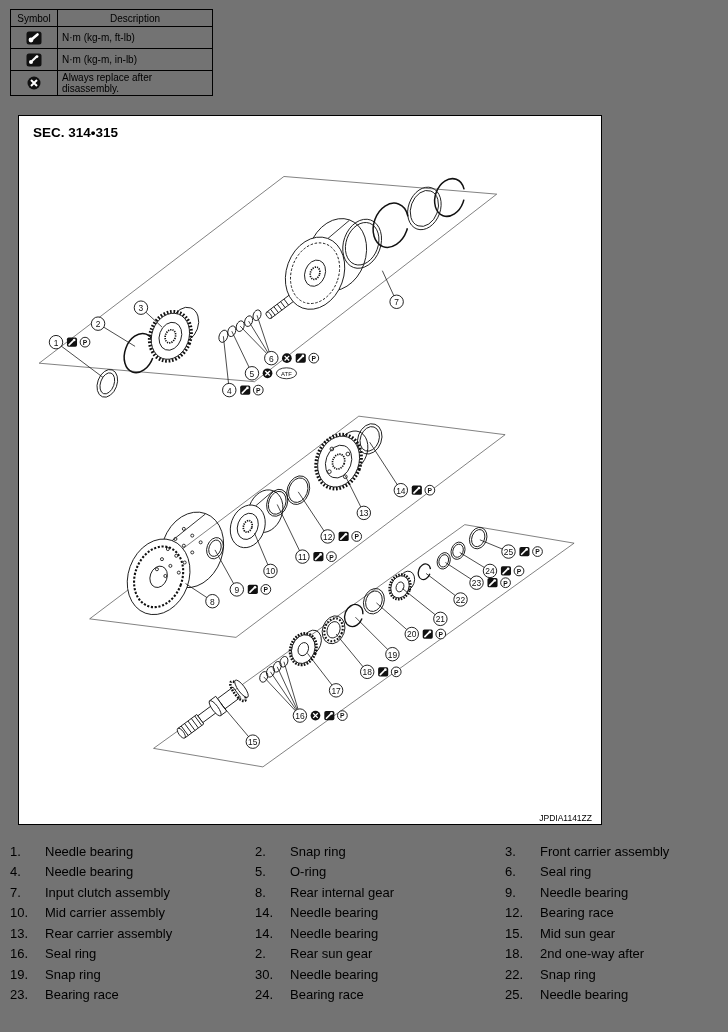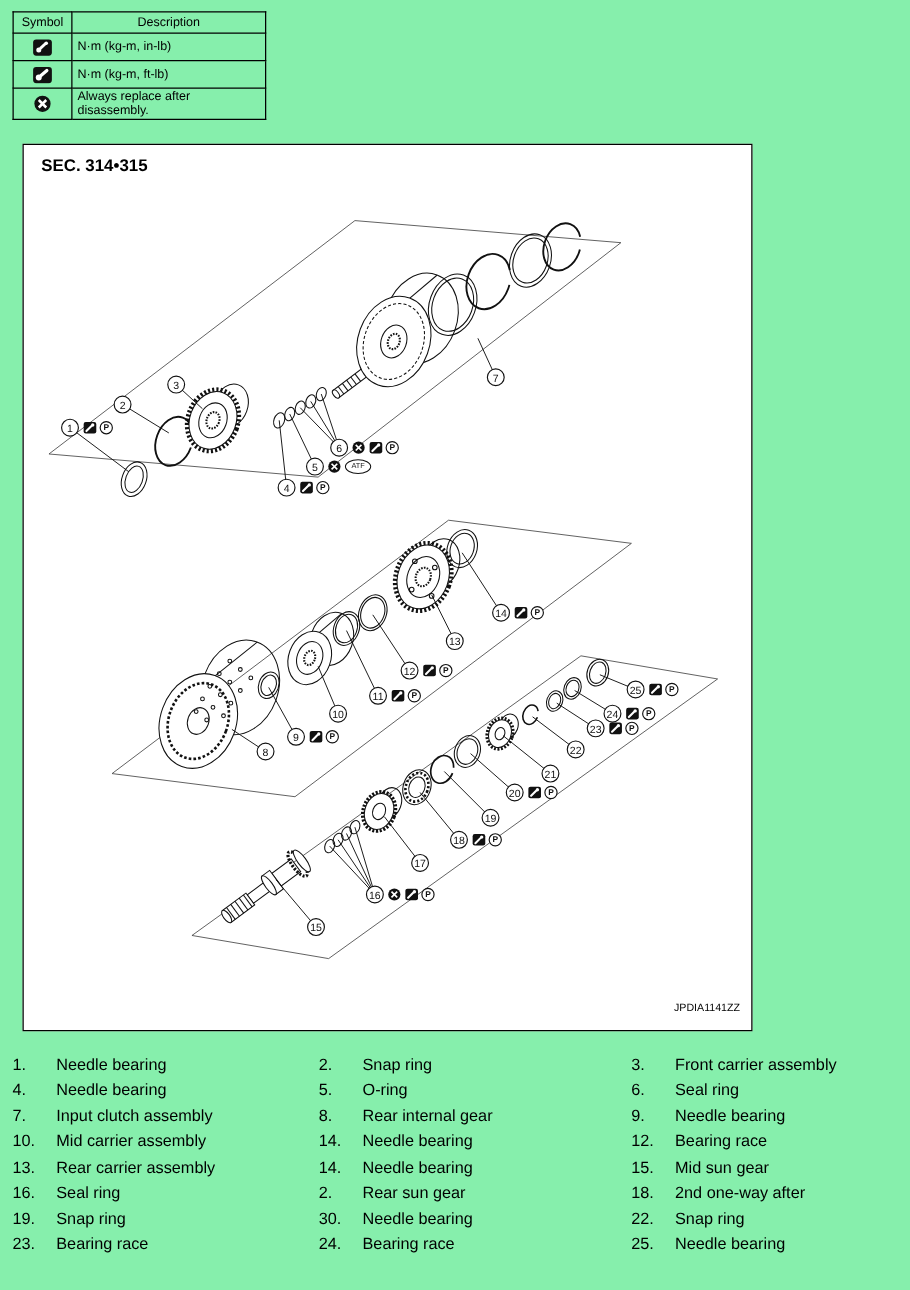--- a/index.html
+++ b/index.html
@@ -1,30 +1,30 @@
 <!DOCTYPE html>
 <html><head>
 <meta charset="utf-8">
 <style>
   html,body{margin:0;padding:0;background:#fff;}
-  .page{position:relative;width:728px;height:1032px;background:#86efac;color:#000;
+  .page{position:relative;width:728px;height:1032px;background:#737373;color:#000;
         font-family:"Liberation Sans",sans-serif;overflow:hidden;}
   
   .legend{position:absolute;left:10px;top:9px;border-collapse:collapse;}
   .legend th,.legend td{border:1px solid #000;font-size:10px;font-weight:normal;padding:1px 4px;}
   .legend th{height:14px;text-align:center;}
   .legend td:first-child{width:38px;text-align:center;vertical-align:middle;}
   .legend td:last-child{width:146px;}
   .legend td{height:19px;}
   .legend svg{vertical-align:middle;}
   
   .figure-box{position:absolute;left:18px;top:115px;width:584px;height:710px;
               border:1.5px solid #000;box-sizing:border-box;background:#fff;}
   .sec-label{position:absolute;left:14px;top:9px;font-weight:bold;font-size:13.5px;z-index:2;}
-  .fig-code{position:absolute;right:9px;bottom:13px;font-size:8.5px;z-index:2;}
+  .fig-code{position:absolute;right:9px;bottom:1px;font-size:8.5px;z-index:2;}
   #diagram-svg{position:absolute;left:0;top:0;width:100%;height:100%;}
   #diagram-svg text{font-family:"Liberation Sans",sans-serif;fill:#111;stroke:none;}
   
   .parts-list{position:absolute;left:10px;top:841px;width:712px;display:grid;
               grid-template-columns:245px 250px 217px;grid-auto-rows:20.5px;font-size:13px;}
   .pl-cell{display:flex;align-items:center;}
   .pl-num{flex:0 0 35px;width:35px;}
   .pl-label{white-space:nowrap;}
 </style>
 </head>
@@ -36,33 +36,33 @@
     <thead>
       <tr>
         <th>Symbol</th>
         <th>Description</th>
       </tr>
     </thead>
     <tbody id="legend-body">
         <tr>
           <td><svg width="16" height="14" viewBox="0 0 16 14">
               <rect x="0.5" y="0.5" width="15" height="13" rx="2.5" fill="#111"></rect>
+              <circle cx="5" cy="9" r="2.4" fill="#fff"></circle>
+              <path d="M6.8 7.4L11.5 3.4" stroke="#fff" stroke-width="2.6" stroke-linecap="round"></path>
+            </svg></td>
+          <td>N·m (kg-m, ft-lb)</td>
+        </tr>
+        <tr>
+          <td><svg width="16" height="14" viewBox="0 0 16 14">
+              <rect x="0.5" y="0.5" width="15" height="13" rx="2.5" fill="#111"></rect>
               <circle cx="5" cy="9" r="2" fill="#fff"></circle>
               <path d="M6.5 7.5L10.5 3.8" stroke="#fff" stroke-width="2.2" stroke-linecap="round"></path>
               <circle cx="11" cy="3.6" r="1.4" fill="#fff"></circle>
             </svg></td>
           <td>N·m (kg-m, in-lb)</td>
-        </tr>
-        <tr>
-          <td><svg width="16" height="14" viewBox="0 0 16 14">
-              <rect x="0.5" y="0.5" width="15" height="13" rx="2.5" fill="#111"></rect>
-              <circle cx="5" cy="9" r="2.4" fill="#fff"></circle>
-              <path d="M6.8 7.4L11.5 3.4" stroke="#fff" stroke-width="2.6" stroke-linecap="round"></path>
-            </svg></td>
-          <td>N·m (kg-m, ft-lb)</td>
         </tr>
         <tr>
           <td><svg width="16" height="16" viewBox="0 0 16 16">
               <circle cx="8" cy="8" r="6.5" fill="#111"></circle>
               <path d="M5 5l6 6M11 5l-6 6" stroke="#fff" stroke-width="2"></path>
             </svg></td>
           <td>Always replace after disassembly.</td>
         </tr>
       </tbody>
   </table>

